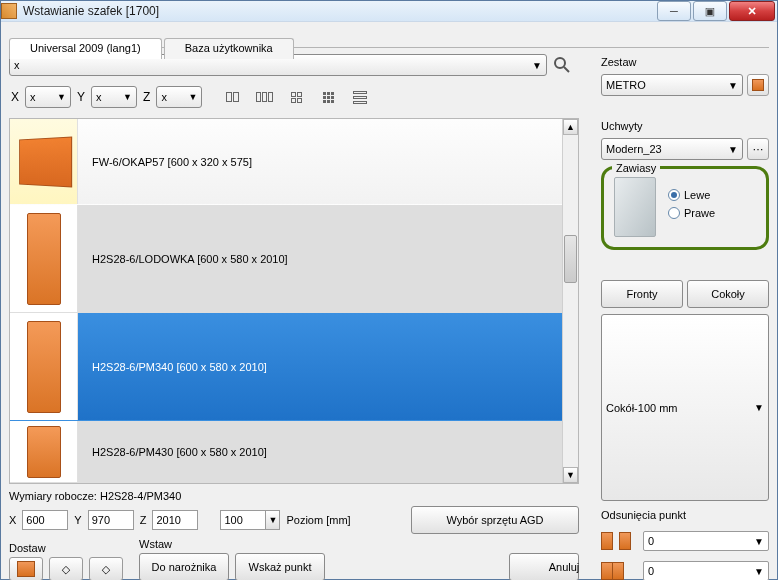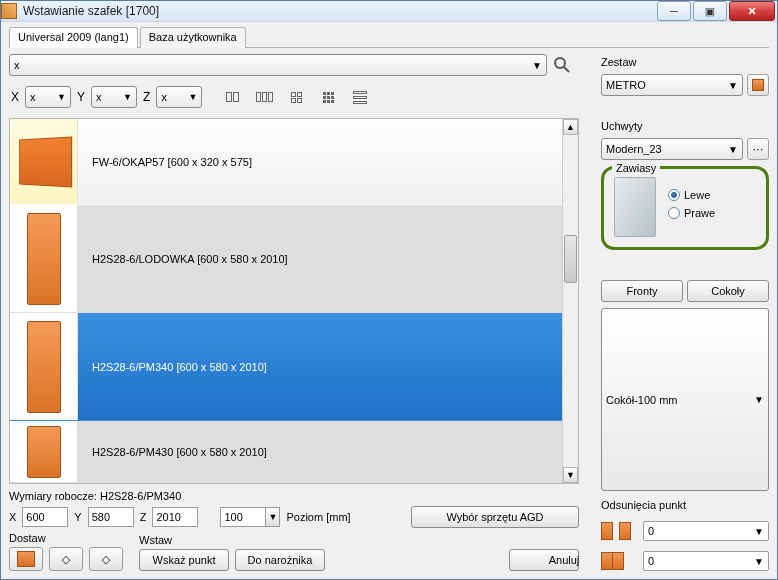--- a/index.html
+++ b/index.html
@@ -6,21 +6,21 @@
 body { background:#f0f0f0; }
 .window { width:778px; height:580px; background:#f0f0f0; border:1px solid #5a7aa0; box-shadow:0 0 8px rgba(0,0,0,.3); position:relative; display:flex; flex-direction:column; }
 .titlebar { height:28px; background:linear-gradient(#eaf3fb,#d6e6f6); display:flex; align-items:center; border-bottom:1px solid #cad8e8; }
 .titlebar .tlabel { font-size:12px; color:#1a1a1a; }
 .titlebar .icon16 { width:16px; height:16px; background:linear-gradient(45deg,#d88a2e,#f2b56a); border:1px solid #a06020; margin-right:6px; }
 .winbtns { margin-left:auto; display:flex; }
 .winbtn { width:34px; height:20px; margin-right:2px; border:1px solid #8aa0b8; background:linear-gradient(#f8fbfe,#d6e6f6); border-radius:3px; display:flex; align-items:center; justify-content:center; font-size:11px; color:#333; }
 .winbtn.close { width:46px; background:linear-gradient(#f28282,#d44040,#b82020); border-color:#8a2020; color:#fff; font-weight:bold; }
 .client { flex:1; display:flex; flex-direction:column; padding:4px 8px 8px 8px; }
 .tabbar { height:22px; display:flex; border-bottom:1px solid #b4b4b4; }
-.tab { padding:3px 8px; border:1px solid #b4b4b4; border-bottom:none; background:#f4f4f4; margin-right:2px; border-radius:3px 3px 0 0; position:relative; top:1px; }
+.tab { padding:3px 20px; border:1px solid #b4b4b4; border-bottom:none; background:#f4f4f4; margin-right:2px; border-radius:3px 3px 0 0; position:relative; top:12px; }
 .tab.active { background:#fff; font-weight:normal; }
 .toprow { display:flex; align-items:center; margin-top:6px; gap:6px; }
 .dropbig { flex:1; height:22px; border:1px solid #8a8a8a; background:linear-gradient(#fff,#e8e8e8); border-radius:3px; display:flex; align-items:center; padding:0 4px; }
 .dropbig .arrow { margin-left:auto; font-size:10px; }
 .magnifier { width:18px; height:18px; }
 .magnifier svg { width:18px; height:18px; }
 .filterrow { display:flex; align-items:center; margin-top:6px; gap:4px; height:30px; }
 .axislabel { font-size:12px; padding:0 2px; }
 .dropsmall { width:46px; height:22px; border:1px solid #8a8a8a; background:linear-gradient(#fff,#e8e8e8); border-radius:3px; display:flex; align-items:center; padding:0 4px; font-size:10px; }
 .toolsep { width:8px; }
@@ -53,21 +53,21 @@
 .rdrop .arrow { margin-left:auto; font-size:10px; }
 .sqbtn { width:22px; height:22px; border:1px solid #a0a0a0; background:linear-gradient(#fff,#e2e2e2); border-radius:3px; display:flex; align-items:center; justify-content:center; }
 .sqbtn.orange .inner { width:12px; height:12px; background:linear-gradient(#f0985a,#d87020); border:1px solid #a05018; }
 .hingesbox { border:3px solid #4d7c0f; border-radius:13px; padding:8px 10px 10px 10px; position:relative; }
 .hingesbox .boxtitle { position:absolute; top:-7px; left:8px; background:#f0f0f0; padding:0 4px; font-size:11px; }
 .hingesbox .hcontent { display:flex; gap:12px; align-items:center; }
 .doorimg { width:42px; height:60px; background:linear-gradient(120deg,#e8ecee,#b8c2c6); border:1px solid #a8b0b4; border-radius:2px; }
 .radio { display:flex; align-items:center; gap:4px; font-size:11px; margin-bottom:6px; }
 .radio .dot { width:12px; height:12px; border:1px solid #6688aa; border-radius:50%; background:#fff; display:flex; align-items:center; justify-content:center; }
 .radio.checked .dot::after { content:""; width:6px; height:6px; background:#3a6ea8; border-radius:50%; }
-.btn { height:22px; border:1px solid #8a8a8a; background:linear-gradient(#fefefe,#e2e2e2); border-radius:3px; display:flex; align-items:center; justify-content:center; padding:0 8px; font-size:11px; }
+.btn { height:28px; border:1px solid #8a8a8a; background:linear-gradient(#fefefe,#e2e2e2); border-radius:3px; display:flex; align-items:center; justify-content:center; padding:0 8px; font-size:11px; }
 .offrow { display:flex; align-items:center; gap:10px; margin-top:4px; }
 .offic { width:32px; height:18px; display:flex; }
 .offic .a { width:12px; height:18px; background:linear-gradient(#f0985a,#d87020); border:1px solid #a05018; }
 .offic .b { width:12px; height:18px; background:linear-gradient(#f0985a,#d87020); border:1px solid #a05018; }
 .offic .gap { width:6px; }
 .offdrop { flex:1; height:20px; border:1px solid #9a9a9a; background:#fff; display:flex; align-items:center; padding:0 4px; border-radius:2px; }
 .offdrop .arrow { margin-left:auto; font-size:10px; }
 .bottom1 { margin-top:4px; display:flex; align-items:center; gap:6px; }
 .bottom1 .dimlab { font-size:11px; }
 .numinput { width:46px; height:20px; border:1px solid #9a9a9a; background:#fff; padding:0 3px; display:flex; align-items:center; }
@@ -224,33 +224,33 @@
           <div class="scrollbar">
             <div class="ar">▲</div>
             <div class="track">
                 <div class="thumbv"></div>
               </div>
             <div class="ar arb">▼</div>
           </div>
         </div>
 
         <div class="bottom1" style="margin-top:6px;">
-          <span class="dimlab">Wymiary robocze: H2S28-6/PM340</span>
+          <span class="dimlab">Wymiary robocze: H2S28-4/PM340</span>
         </div>
         <div class="bottom1">
           <span>X</span>
           <div class="dimdrop">
               <div class="numinput">
                 <span>600</span>
               </div>
             </div>
           <span>Y</span>
           <div class="dimdrop">
               <div class="numinput">
-                <span>580</span>
+                <span>970</span>
               </div>
             </div>
           <span>Z</span>
           <div class="dimdrop">
               <div class="numinput">
                 <span>2010</span>
               </div>
             </div>
           <div style="width:10px"></div>
           <div class="dimdrop">
@@ -271,22 +271,22 @@
               <div class="iconbtn">
                   <div class="cab3d"></div>
                 </div>
               <div class="iconbtn">◇</div>
               <div class="iconbtn">◇</div>
             </div>
           </div>
           <div class="group">
             <div class="glabel">Wstaw</div>
             <div class="grow">
+              <div class="btn" style="width:90px">Do narożnika</div>
               <div class="btn" style="width:90px">Wskaż punkt</div>
-              <div class="btn" style="width:90px">Do narożnika</div>
             </div>
           </div>
           <div class="btn anuluj">Anuluj</div>
         </div>
       </div>
 
       <div class="rightpane">
         <div class="rlabel">Uchwyty</div>
         <div class="rrow">
           <div class="rdrop">

